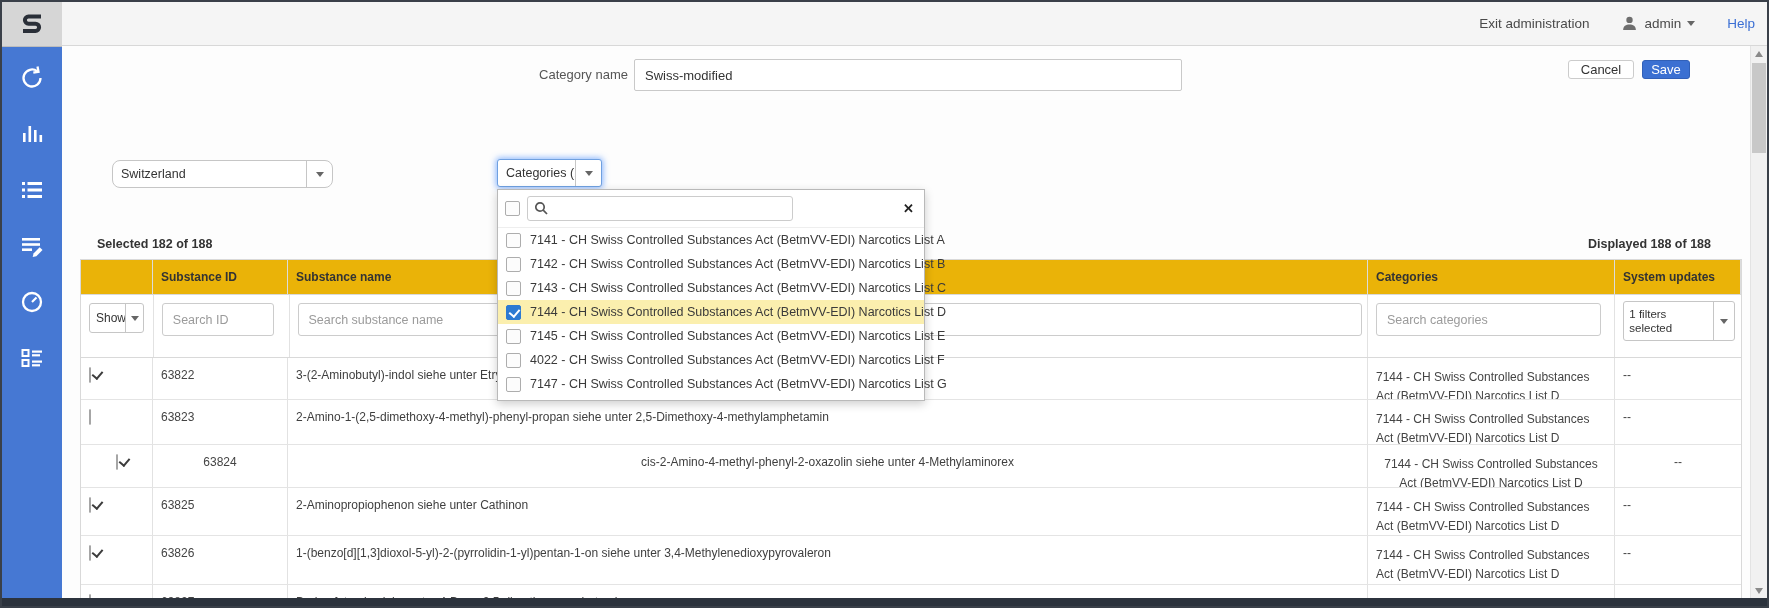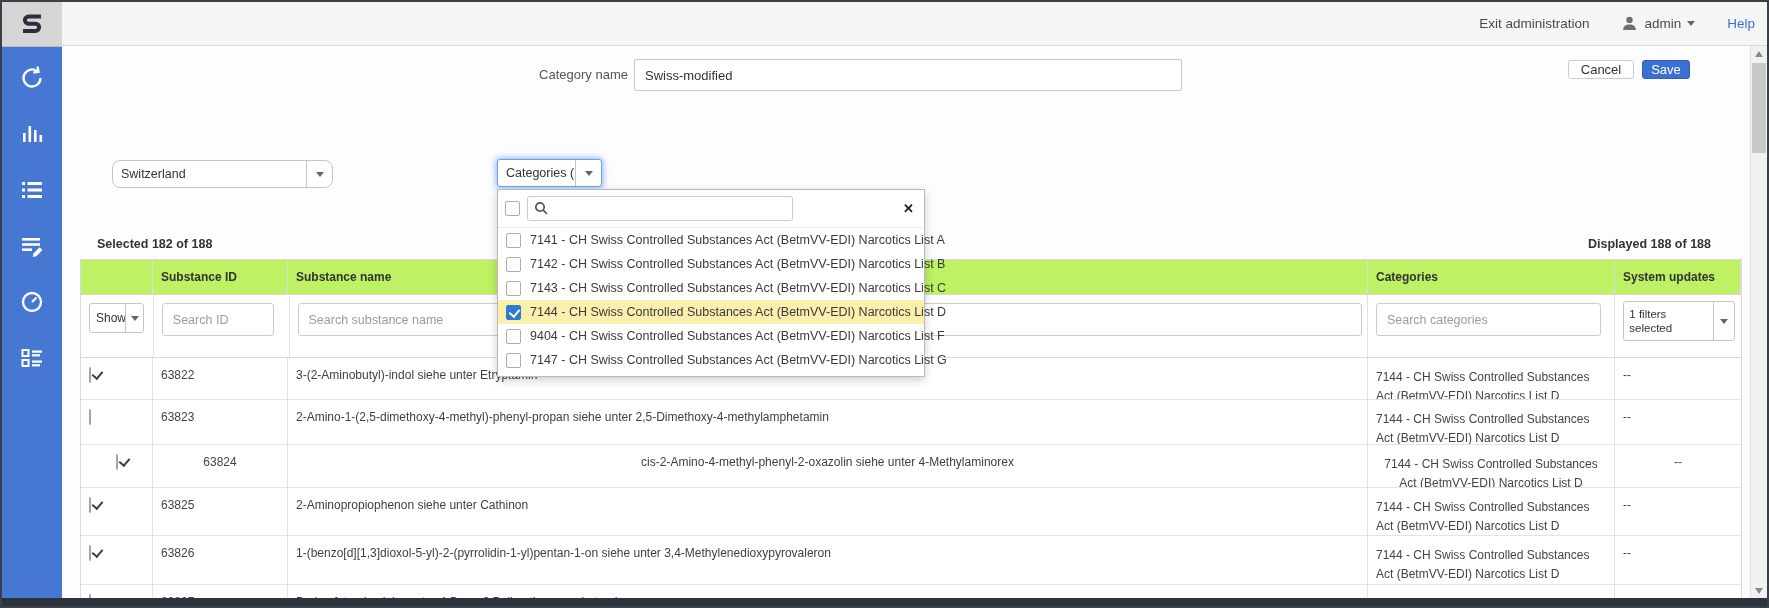--- a/index.html
+++ b/index.html
@@ -53,21 +53,21 @@
   .table-area .cb{background:#f3f3f3;border-color:#a6a6a6;}
   .table-area .cb.checked::after{content:"";position:absolute;left:4px;top:1px;width:5px;height:8px;
       border:solid #3c3c3c;border-width:0 2px 2px 0;transform:rotate(40deg);}
   
   .sum-sel{position:absolute;left:95px;top:235px;font-weight:bold;font-size:12.5px;color:#333;}
   .sum-disp{position:absolute;right:56px;top:235px;font-weight:bold;font-size:12.5px;color:#333;}
   
   .table-area{position:absolute;left:78px;top:257px;width:1662px;background:#fff;border:1px solid #d9d9d9;
               box-sizing:border-box;font-size:12px;color:#444;}
   .trh,.trf,.trow{display:flex;}
-  .trh{height:34px;background:#bef264;border-bottom:1px solid #d9d9d9;font-weight:bold;color:#333;}
+  .trh{height:34px;background:#eab308;border-bottom:1px solid #d9d9d9;font-weight:bold;color:#333;}
   .trf{height:62px;border-bottom:1px solid #d9d9d9;}
   .trow{border-bottom:1px solid #e4e4e4;}
   .c1{width:72px;}.c2{width:135px;}.c3{width:1080px;}.c4{width:247px;}.c5{width:126px;}
   .cell{box-sizing:border-box;border-right:1px solid #e2e2e2;padding:10px 8px 0;overflow:hidden;}
   .c5.cell{border-right:none;}
   .trh .cell{padding-top:10px;border-right:1px solid #dcdcdc;}
   .mini-select{width:55px;height:30px;margin:8px 0 0 8px;}
   .mini-select .txt{font-size:12px;padding:0 6px;}
   .mini-select .caret-box{width:17px;}
   .f-input{height:33px;border:1px solid #ccc;border-radius:3px;box-sizing:border-box;padding:0 10px;font-size:12.5px;
@@ -209,21 +209,25 @@
     <div class="pitem">
       <span class="cb"></span>
       <span>7143 - CH Swiss Controlled Substances Act (BetmVV-EDI) Narcotics List C</span>
     </div>
     <div class="pitem hl">
       <span class="cb checked"></span>
       <span>7144 - CH Swiss Controlled Substances Act (BetmVV-EDI) Narcotics List D</span>
     </div>
     <div class="pitem">
       <span class="cb"></span>
-      <span>9404 - CH Swiss Controlled Substances Act (BetmVV-EDI) Narcotics List F</span>
+      <span>7145 - CH Swiss Controlled Substances Act (BetmVV-EDI) Narcotics List E</span>
+    </div>
+    <div class="pitem">
+      <span class="cb"></span>
+      <span>4022 - CH Swiss Controlled Substances Act (BetmVV-EDI) Narcotics List F</span>
     </div>
     <div class="pitem">
       <span class="cb"></span>
       <span>7147 - CH Swiss Controlled Substances Act (BetmVV-EDI) Narcotics List G</span>
     </div>
   </div>
 
   <div class="sum-sel">Selected 182 of 188</div>
   <div class="sum-disp">Displayed 188 of 188</div>
 

